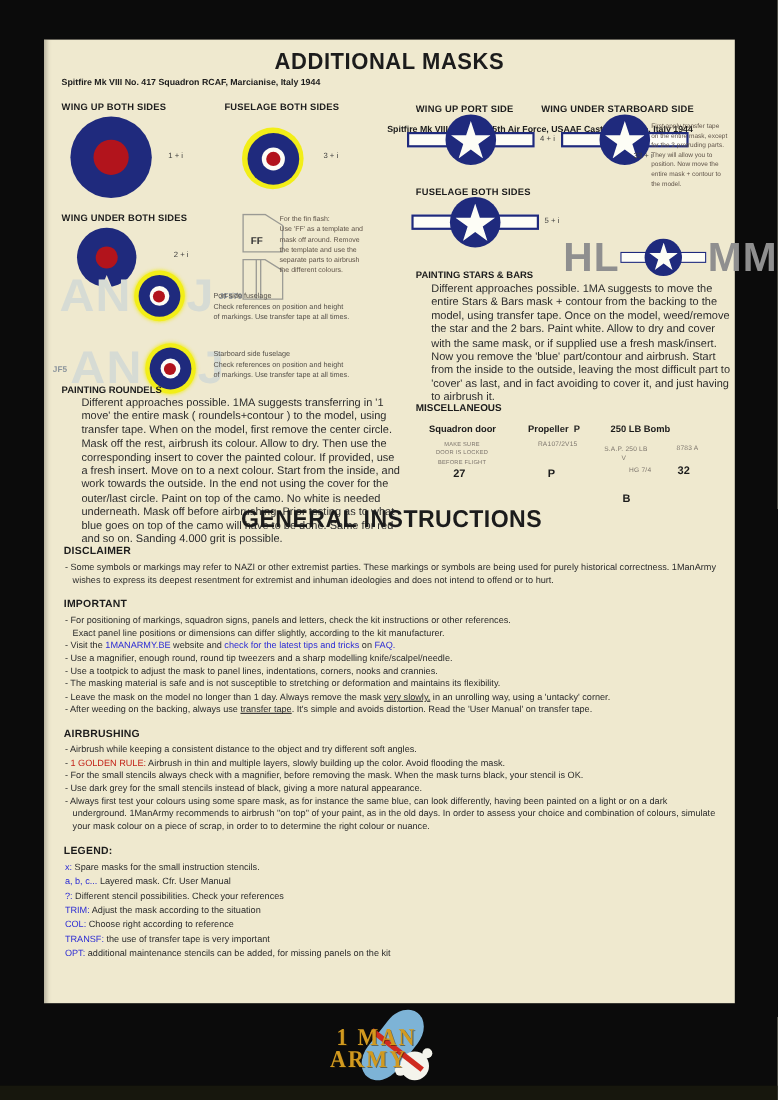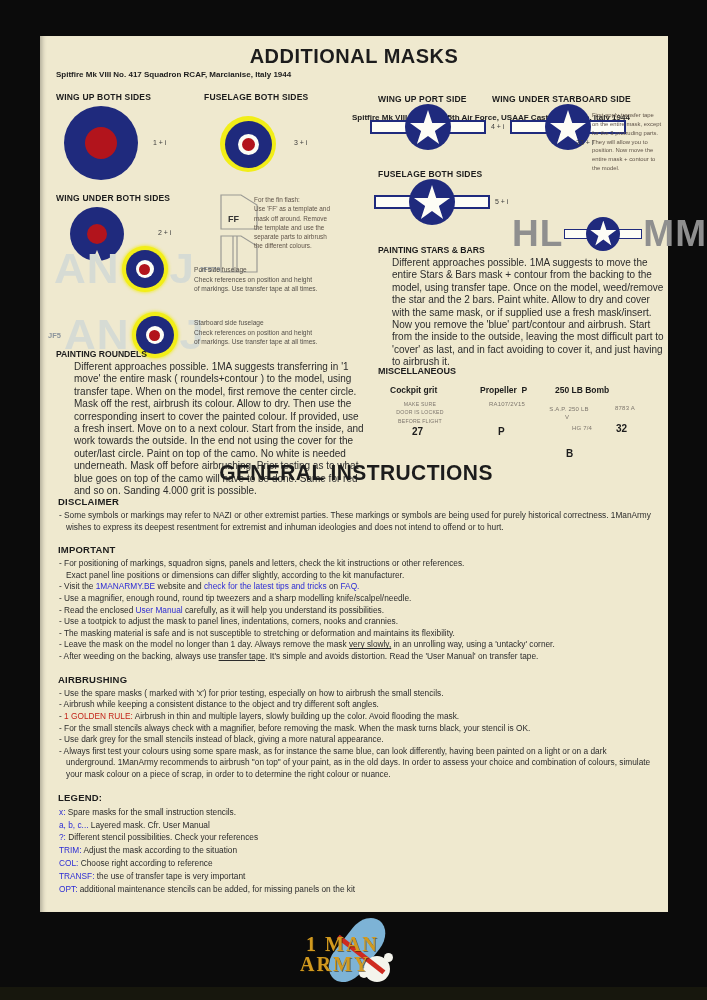--- a/index.html
+++ b/index.html
@@ -216,21 +216,21 @@
       <span class="star"></span>
     </span>
     <span class="grey-code">MM</span>
   </div>
 
   <div class="para-title" style="left:338px;top:209px;">PAINTING STARS &amp; BARS</div>
   <div class="para" style="left:352px;top:221px;width:278px;">Different approaches possible. 1MA suggests to move the entire Stars &amp; Bars mask + contour from the backing to the model, using transfer tape. Once on the model, weed/remove the star and the 2 bars. Paint white. Allow to dry and cover with the same mask, or if supplied use a fresh mask/insert. Now you remove the 'blue' part/contour and airbrush. Start from the inside to the outside, leaving the most difficult part to 'cover' as last, and in fact avoiding to cover it, and just having to airbrush it.</div>
 
   <div class="para-title" style="left:338px;top:330px;font-size:9px;">MISCELLANEOUS</div>
 
-  <div class="m-title" style="left:350px;top:349px;">Cockpit grit</div>
+  <div class="m-title" style="left:350px;top:349px;">Squadron door</div>
   <div class="m-small" style="left:348px;top:364px;width:64px;">MAKE SURE
 DOOR IS LOCKED
 BEFORE FLIGHT</div>
   <div class="m-num" style="left:372px;top:390px;">27</div>
 
   <div class="m-title" style="left:440px;top:349px;">Propeller  P</div>
   <div class="m-small" style="left:438px;top:364px;width:58px;font-size:6px;">RA107/2V15</div>
   <div class="m-num" style="left:458px;top:390px;">P</div>
 
   <div class="m-title" style="left:515px;top:349px;">250 LB Bomb</div>
@@ -245,28 +245,26 @@
     <div class="g-title">GENERAL INSTRUCTIONS</div>
 
     <div class="gh">DISCLAIMER</div>
     <div class="bullet">- Some symbols or markings may refer to NAZI or other extremist parties. These markings or symbols are being used for purely historical correctness. 1ManArmy wishes to express its deepest resentment for extremist and inhuman ideologies and does not intend to offend or to hurt.</div>
 
     <div class="gh">IMPORTANT</div>
     <div class="bullet">- For positioning of markings, squadron signs, panels and letters, check the kit instructions or other references.
 Exact panel line positions or dimensions can differ slightly, according to the kit manufacturer.</div>
     <div class="bullet"><span>- Visit the </span><span class="blue">1MANARMY.BE</span><span> website and </span><span class="blue">check for the latest tips and tricks</span><span> on </span><span class="blue">FAQ.</span></div>
     <div class="bullet">- Use a magnifier, enough round, round tip tweezers and a sharp modelling knife/scalpel/needle.</div>
-    <div class="bullet"><span>- Read the enclosed </span><span class="blue">User Manual</span><span> carefully, as it will help you understand its possibilities.</span></div>
     <div class="bullet">- Use a tootpick to adjust the mask to panel lines, indentations, corners, nooks and crannies.</div>
     <div class="bullet">- The masking material is safe and is not susceptible to stretching or deformation and maintains its flexibility.</div>
     <div class="bullet"><span>- Leave the mask on the model no longer than 1 day. Always remove the mask </span><span class="u">very slowly,</span><span> in an unrolling way, using a 'untacky' corner.</span></div>
     <div class="bullet"><span>- After weeding on the backing, always use </span><span class="u">transfer tape</span><span>. It's simple and avoids distortion. Read the 'User Manual' on transfer tape.</span></div>
 
     <div class="gh">AIRBRUSHING</div>
-    <div class="bullet">- Use the spare masks ( marked with 'x') for prior testing, especially on how to airbrush the small stencils.</div>
     <div class="bullet">- Airbrush while keeping a consistent distance to the object and try different soft angles.</div>
     <div class="bullet"><span>- </span><span class="redtxt">1 GOLDEN RULE:</span><span> Airbrush in thin and multiple layers, slowly building up the color. Avoid flooding the mask.</span></div>
     <div class="bullet">- For the small stencils always check with a magnifier, before removing the mask. When the mask turns black, your stencil is OK.</div>
     <div class="bullet">- Use dark grey for the small stencils instead of black, giving a more natural appearance.</div>
     <div class="bullet">- Always first test your colours using some spare mask, as for instance the same blue, can look differently, having been painted on a light or on a dark underground. 1ManArmy recommends to airbrush "on top" of your paint, as in the old days. In order to assess your choice and combination of colours, simulate your mask colour on a piece of scrap, in order to to determine the right colour or nuance.</div>
 
     <div class="gh">LEGEND:</div>
     <div class="legend-row"><span class="legend-key">x:</span><span> Spare masks for the small instruction stencils.</span></div>
     <div class="legend-row"><span class="legend-key">a, b, c...</span><span> Layered mask. Cfr. User Manual</span></div>
     <div class="legend-row"><span class="legend-key">?:</span><span> Different stencil possibilities. Check your references</span></div>

